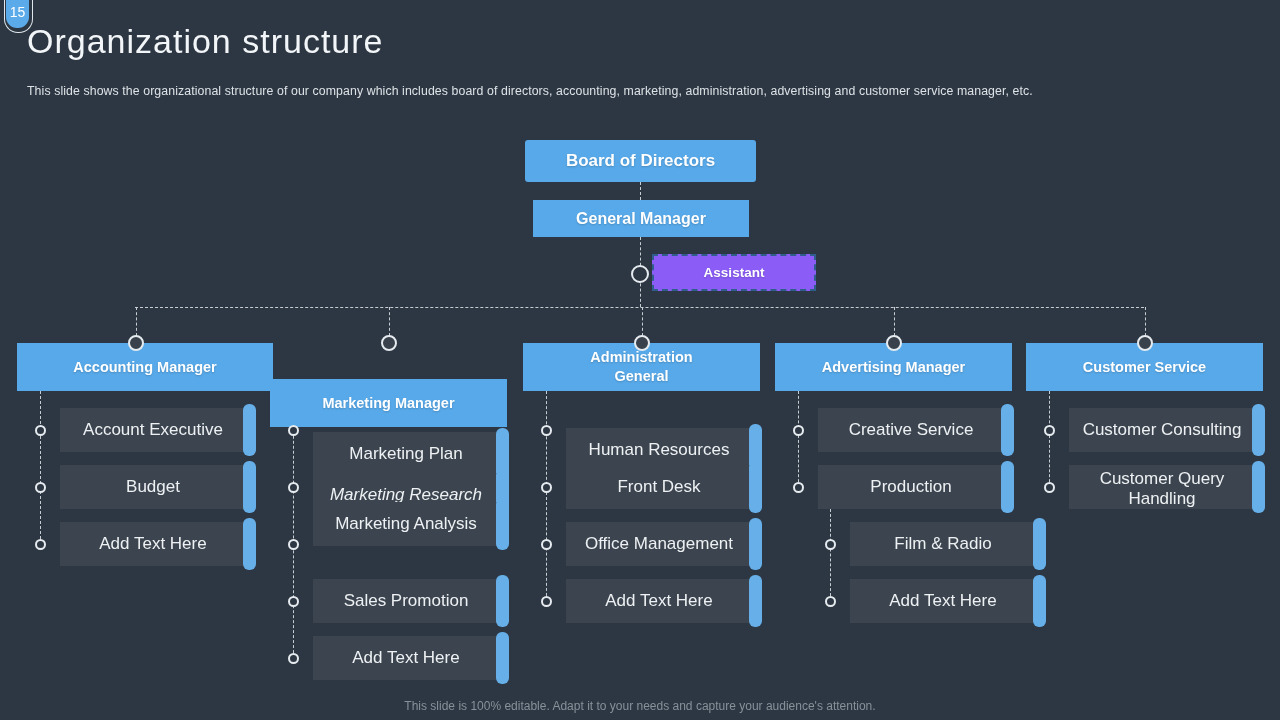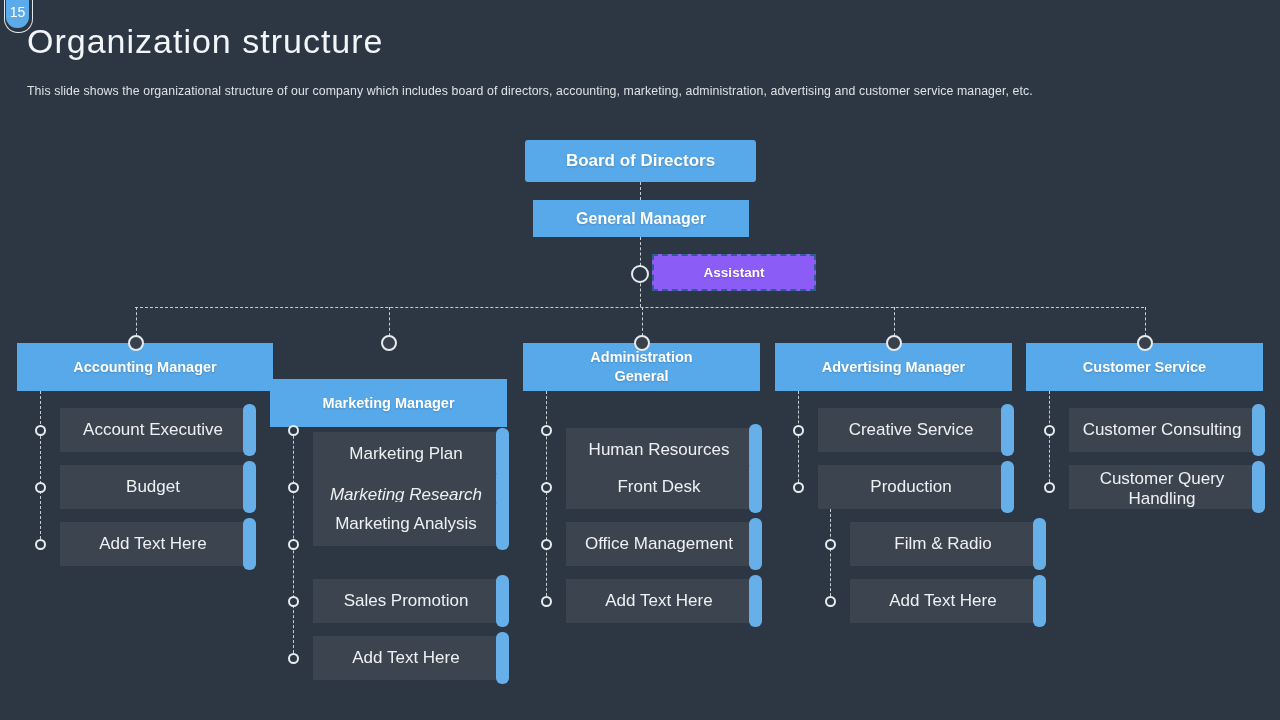--- a/index.html
+++ b/index.html
@@ -181,13 +181,14 @@
         <span>Customer Consulting</span>
         <div class="bar"></div>
       </div>
       <div class="circle" style="left: 1044px; top: 482px; width: 11px; height: 11px;"></div>
       <div class="item" style="left: 1069px; top: 465px; align-items: flex-end;">
         <span>Customer Query Handling</span>
         <div class="bar"></div>
       </div>
     </div>
 
+  <div class="footer">This slide is 100% editable. Adapt it to your needs and capture your audience's attention.</div>
 </div>
 
 </body></html>

